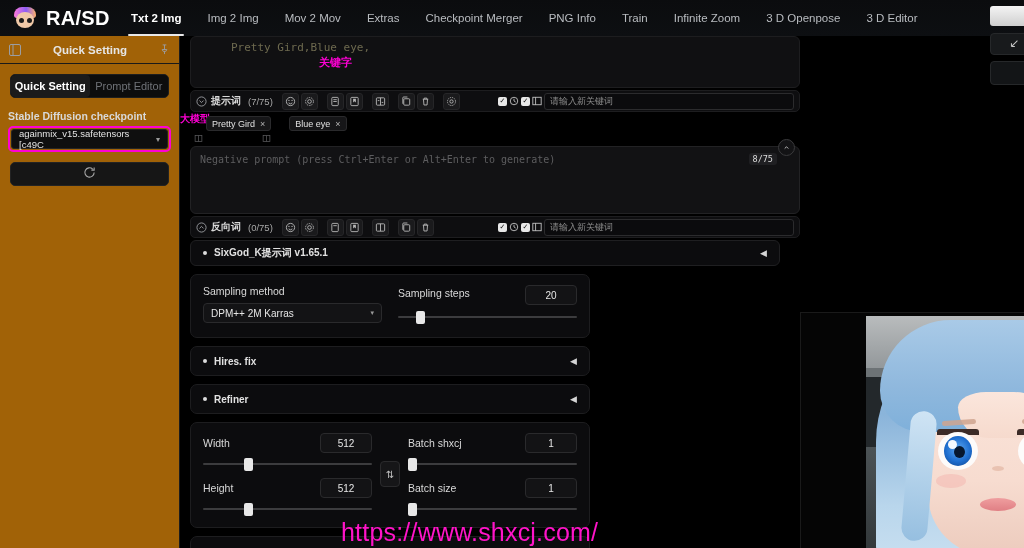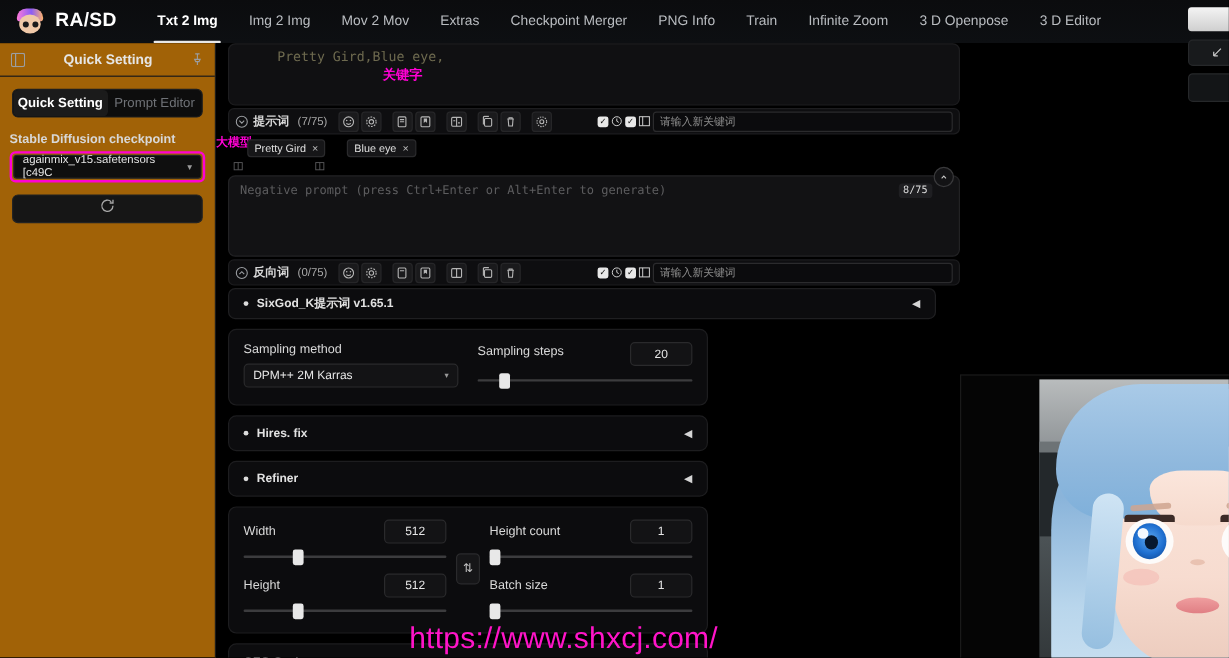--- a/index.html
+++ b/index.html
@@ -26,21 +26,21 @@
     position: absolute; left: 2px; top: 5px; width: 18px; height: 16px;
     background: #f0c9a8; border-radius: 50%;
   }
   .brand-logo .hair {
     position: absolute; left: 0px; top: 0px; width: 22px; height: 11px;
     background: linear-gradient(90deg,#ff7ad9 0%, #8b5cf6 55%, #ffb36b 100%);
     border-radius: 11px 11px 4px 4px;
   }
   .brand-logo .eye { position: absolute; top: 11px; width: 5px; height: 5px; background: #1b1b1b; border-radius: 50%; }
   .brand-logo .eye.l { left: 5px; } .brand-logo .eye.r { left: 13px; }
-  .brand-text { font-size: 16px; font-weight: bold; color: #fff; letter-spacing: .3px; }
+  .brand-text { font-size: 20px; font-weight: bold; color: #fff; letter-spacing: .3px; }
 
   .nav { display: flex; align-items: center; height: 36px; gap: 0; flex: 1; overflow: hidden; }
   .nav-item {
     position: relative; height: 36px; display: flex; align-items: center;
     padding: 0 13px; font-size: 11.5px; color: #b9bcc0; white-space: nowrap; cursor: pointer;
   }
   .nav-item.active { color: #fff; font-weight: bold; }
   .nav-item.active:after {
     content: ""; position: absolute; left: 10px; right: 10px; bottom: 0; height: 2px;
     background: #e8e8e8; border-radius: 1px;
@@ -626,21 +626,21 @@
             <div class="slider" style="margin:5px 0 0 0;">
               <div class="track"></div>
                 <div class="knob" style="left:24%"></div>
             </div>
           </div>
 
           <div class="swap-btn">⇅</div>
 
           <div class="dims-right">
             <div class="dim-row">
-              <span class="fld-label" style="margin:0;">Height count</span>
+              <span class="fld-label" style="margin:0;">Batch shxcj</span>
               <span class="num-box">1</span>
             </div>
             <div class="slider" style="margin:5px 0 8px 0;">
               <div class="track"></div>
                 <div class="knob" style="left:0%"></div>
             </div>
             <div class="dim-row">
               <span class="fld-label" style="margin:0;">Batch size</span>
               <span class="num-box">1</span>
             </div>

